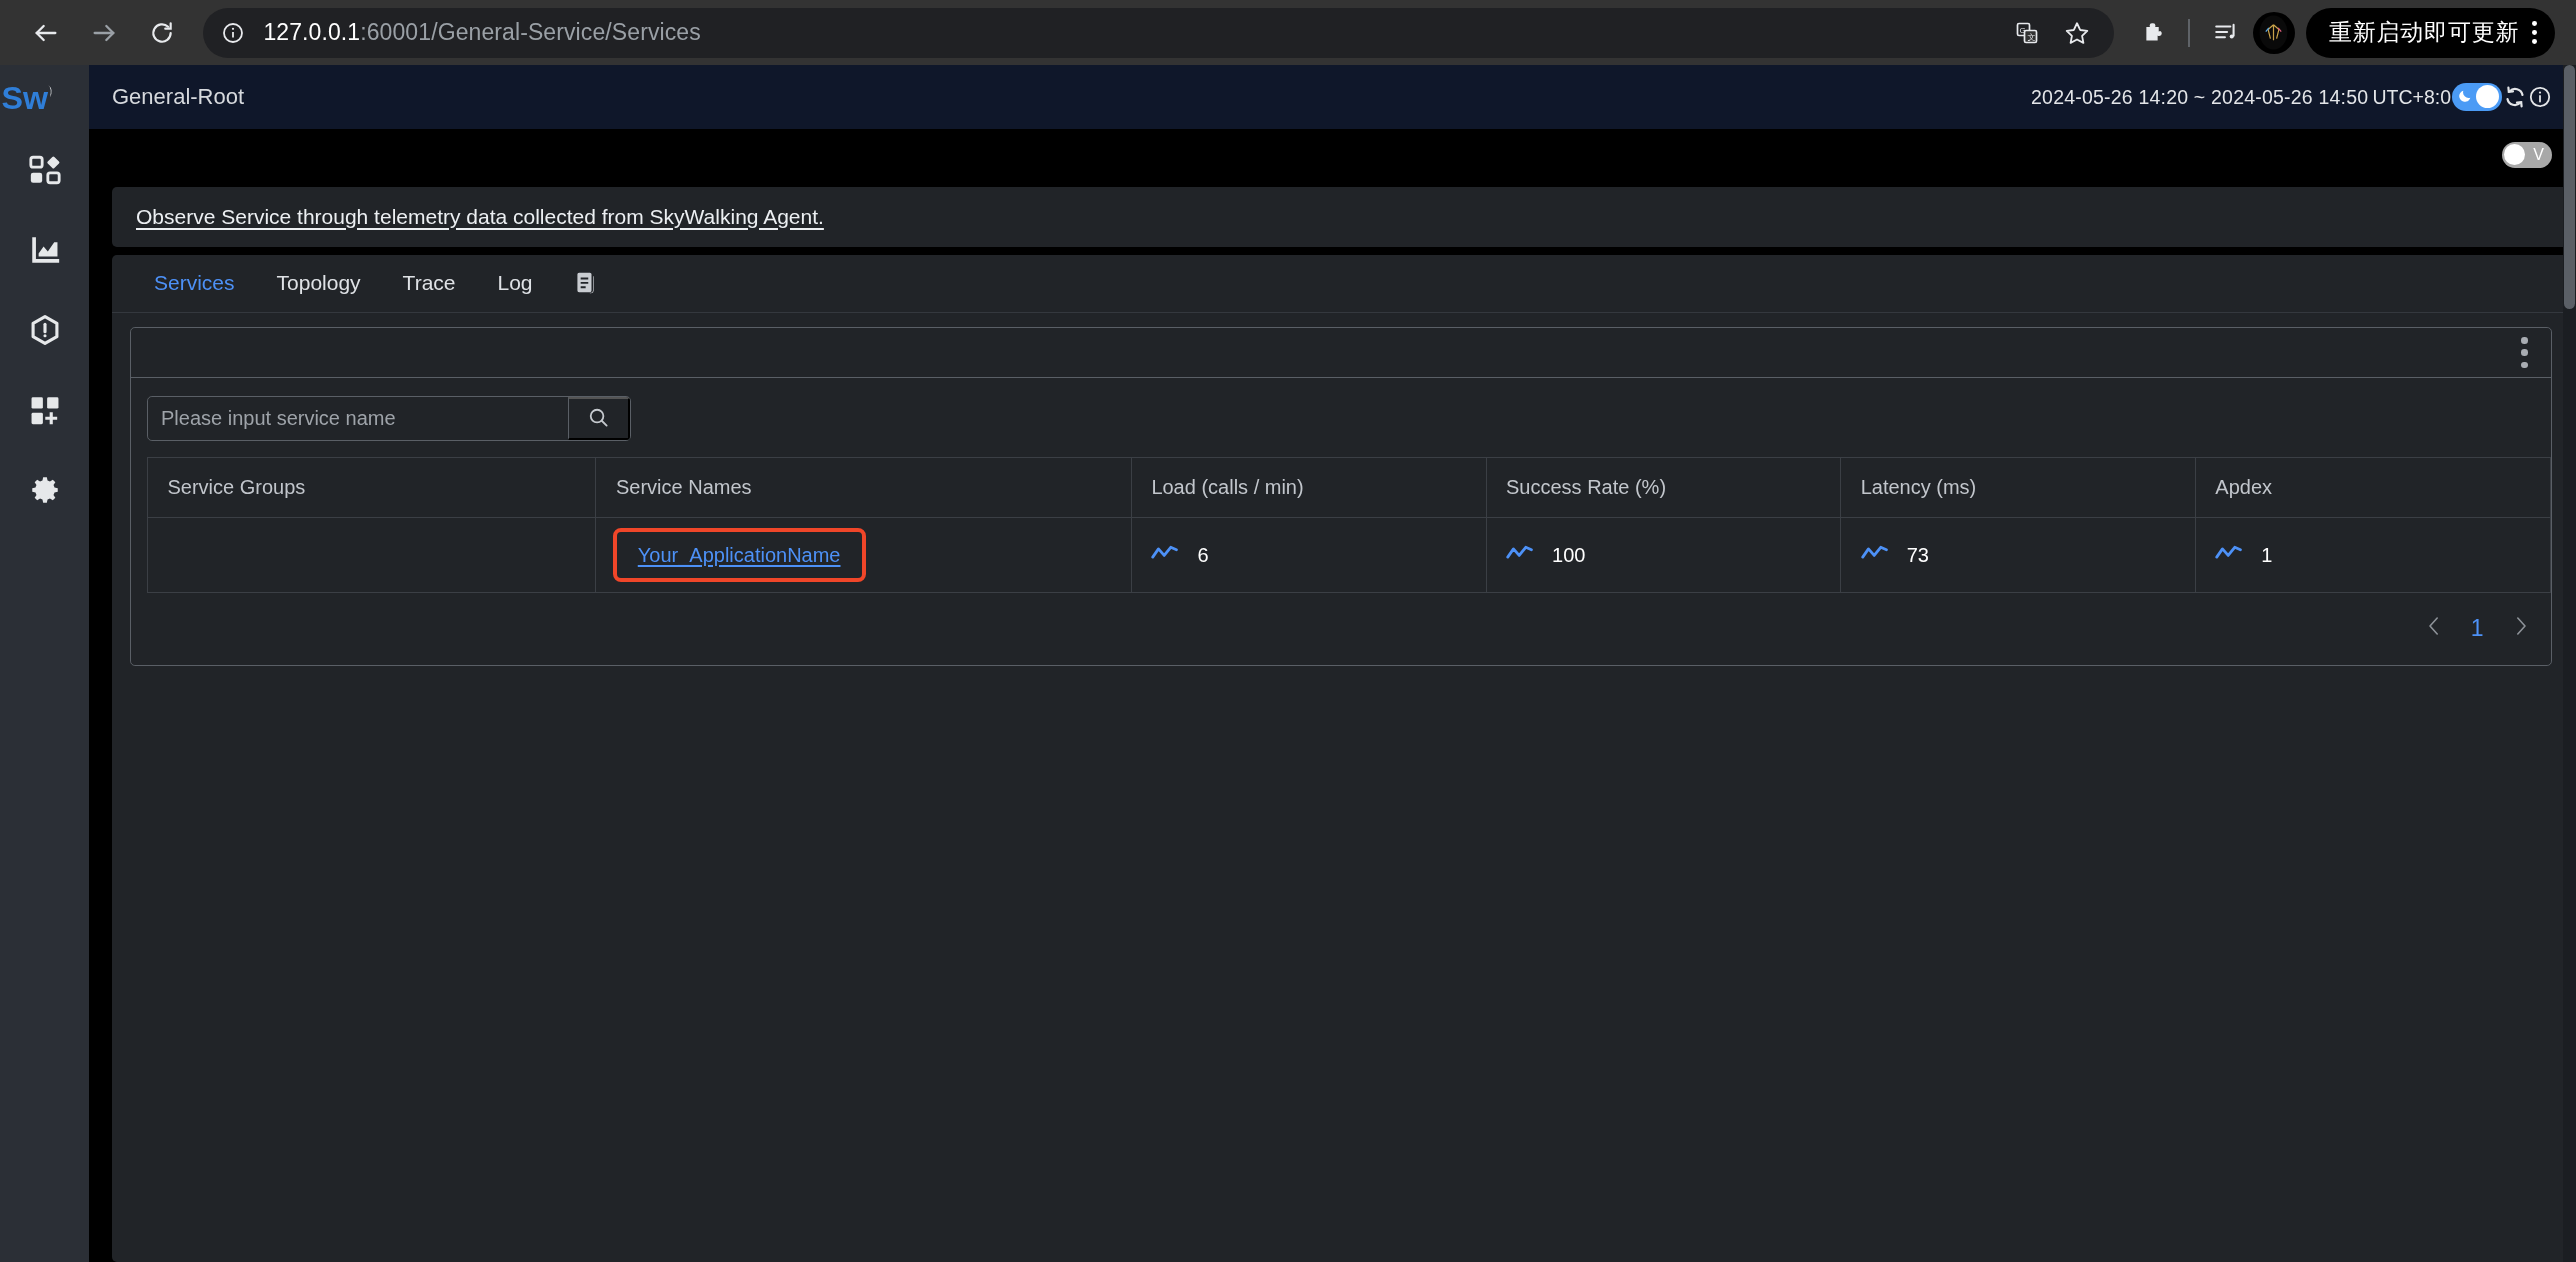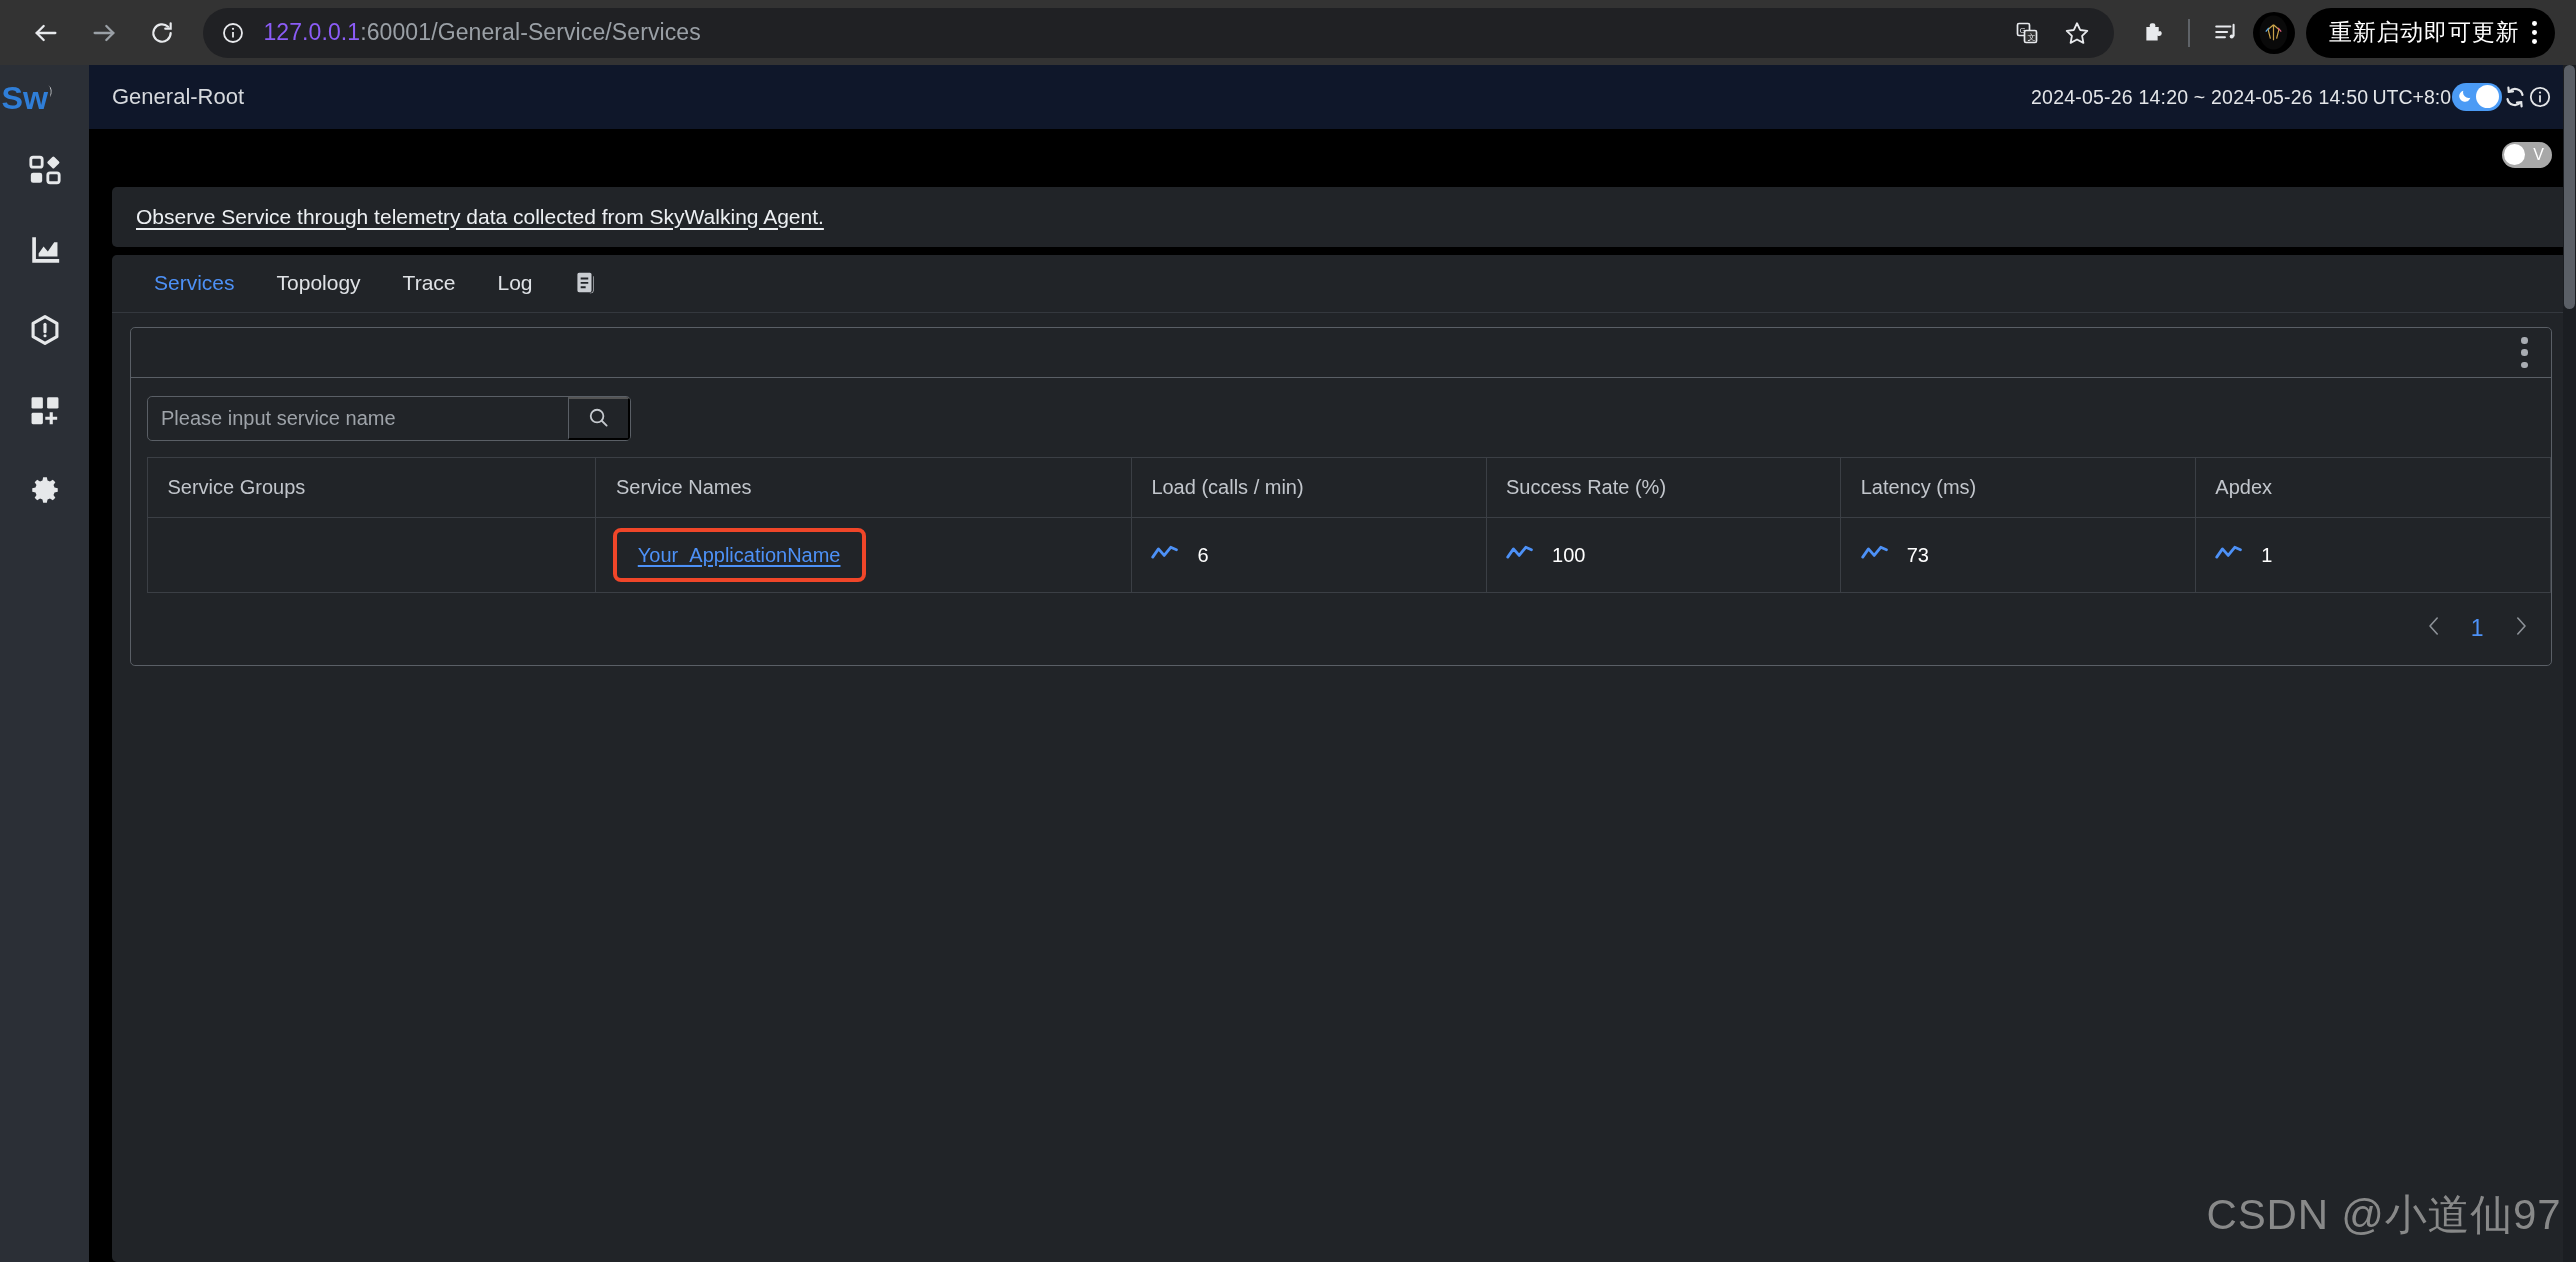--- a/index.html
+++ b/index.html
@@ -46,21 +46,21 @@
   }
   .url-text {
     font-size: 23px;
     color: #9aa0a6;
     white-space: nowrap;
     overflow: hidden;
     text-overflow: ellipsis;
     margin-left: 9.7px;
     letter-spacing: 0.1px;
   }
-  .url-text .host { color: #8b5cf6; }
+  .url-text .host { color: #ffffff; }
   .omni-actions { margin-left:auto; display:flex; align-items:center; gap:4.9px; flex:0 0 auto; }
   .omni-icon {
     width: 45px; height: 45px;
     display:flex; align-items:center; justify-content:center;
     border-radius:50%; color:#e8eaed;
   }
   .chrome-right { display:flex; align-items:center; gap:3.2px; flex:0 0 auto; margin-left: 6.5px;}
   .chrome-icon {
     width: 47px; height:47px;
     display:flex; align-items:center; justify-content:center;
@@ -631,16 +631,15 @@
           </div>
         </div>
 
       </div>
     </div>
 
     <div class="scroll-track">
       <div class="scroll-thumb"></div>
     </div>
 
-    <div class="watermark">CSDN @小道仙97</div>
   </div>
 </div>
 
 
 </body></html>

